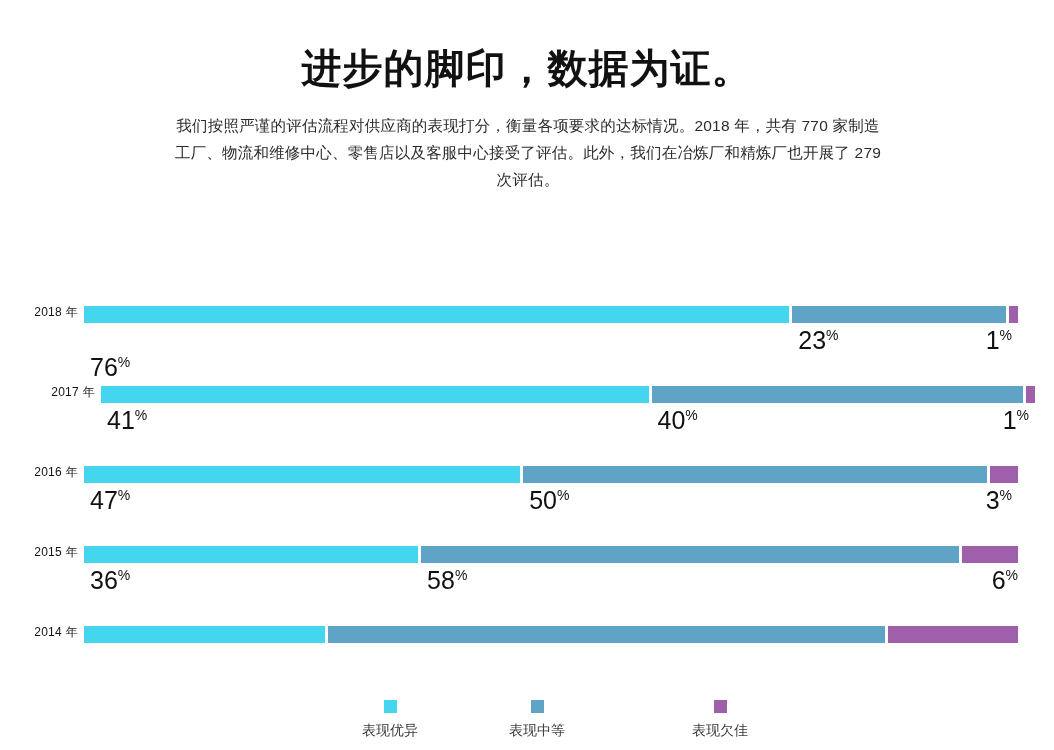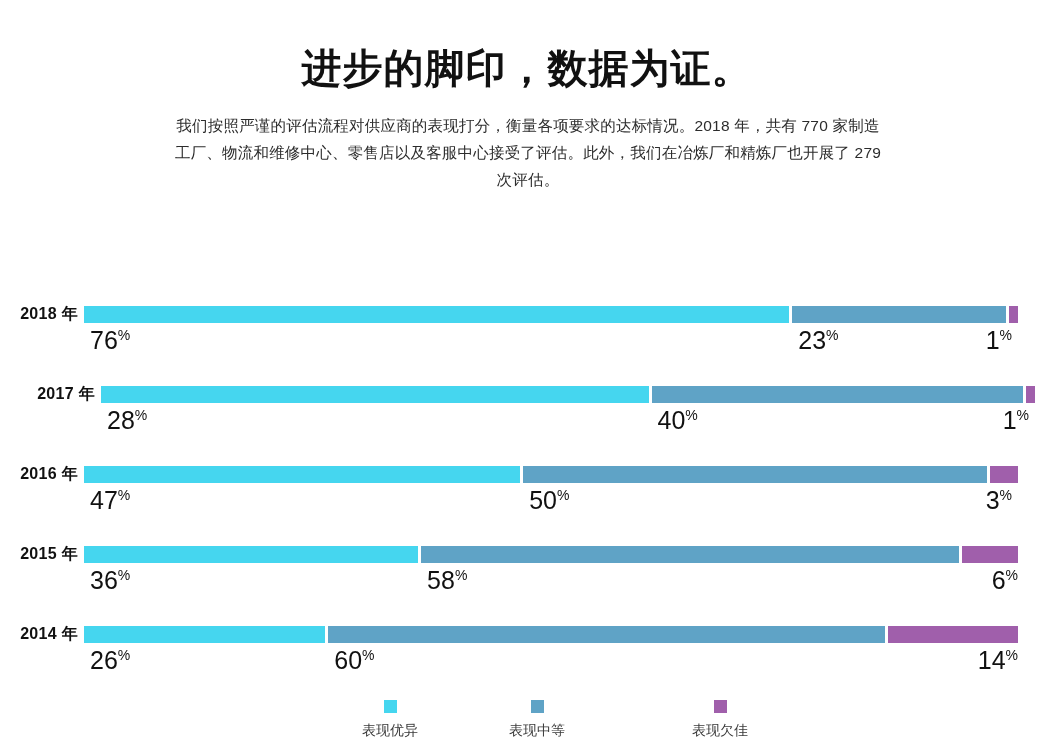--- a/index.html
+++ b/index.html
@@ -58,22 +58,22 @@
     width: 1054px;
     height: 62px;
   }
 
   .year-label {
     position: absolute;
     left: 0;
     top: 8px;
     width: 78px;
     text-align: right;
-    font-size: 16px;
-    font-weight: bold;
+    font-size: 12px;
+    font-weight: normal;
     color: #111111;
     letter-spacing: 0.3px;
   }
 
   .bar-track {
     position: absolute;
     left: 84px;
     top: 10px;
     width: 928px;
     height: 17px;
@@ -180,36 +180,36 @@
     <div class="bar-row" style="top: 0px;">
       <div class="year-label">2018 年</div>
       <div class="bar-track">
         <div class="seg excellent" style="width: 705.28px;"></div>
         <div class="seg gap"></div>
         <div class="seg medium" style="width: 213.44px;"></div>
         <div class="seg gap"></div>
         <div class="seg poor" style="width: 9.28px;"></div>
       </div>
       <div class="value-layer">
-        <div class="value" style="left: 6px;"><span>76</span><span class="pct">%</span></div>
+        <div class="value" style="left: 6px; margin-top: 27px;"><span>76</span><span class="pct">%</span></div>
         <div class="value" style="left: 714.28px;"><span>23</span><span class="pct">%</span></div>
         <div class="value" style="right: 0px; left: auto;"><span>1</span><span class="pct">%</span></div>
       </div>
     </div>
     <div class="bar-row" style="top: 80px; margin-left: 17px;">
       <div class="year-label">2017 年</div>
       <div class="bar-track">
         <div class="seg excellent" style="width: 547.52px;"></div>
         <div class="seg gap"></div>
         <div class="seg medium" style="width: 371.2px;"></div>
         <div class="seg gap"></div>
         <div class="seg poor" style="width: 9.28px;"></div>
       </div>
       <div class="value-layer">
-        <div class="value" style="left: 6px;"><span>28</span><span class="pct">%</span></div>
+        <div class="value" style="left: 6px;"><span>41</span><span class="pct">%</span></div>
         <div class="value" style="left: 556.52px;"><span>40</span><span class="pct">%</span></div>
         <div class="value" style="right: 0px; left: auto;"><span>1</span><span class="pct">%</span></div>
       </div>
     </div>
     <div class="bar-row" style="top: 160px;">
       <div class="year-label">2016 年</div>
       <div class="bar-track">
         <div class="seg excellent" style="width: 436.16px;"></div>
         <div class="seg gap"></div>
         <div class="seg medium" style="width: 464px;"></div>
@@ -238,25 +238,20 @@
       </div>
     </div>
     <div class="bar-row" style="top: 320px;">
       <div class="year-label">2014 年</div>
       <div class="bar-track">
         <div class="seg excellent" style="width: 241.28px;"></div>
         <div class="seg gap"></div>
         <div class="seg medium" style="width: 556.8px;"></div>
         <div class="seg gap"></div>
         <div class="seg poor" style="width: 129.92px;"></div>
-      </div>
-      <div class="value-layer">
-        <div class="value" style="left: 6px;"><span>26</span><span class="pct">%</span></div>
-        <div class="value" style="left: 250.28px;"><span>60</span><span class="pct">%</span></div>
-        <div class="value" style="right: -6px; left: auto;"><span>14</span><span class="pct">%</span></div>
       </div>
     </div>
   </div>
 
 <div class="legend" id="legend-root">
     <div class="legend-item">
       <span class="swatch excellent"></span>
       <span>表现优异</span>
     </div>
     <div class="legend-item">

